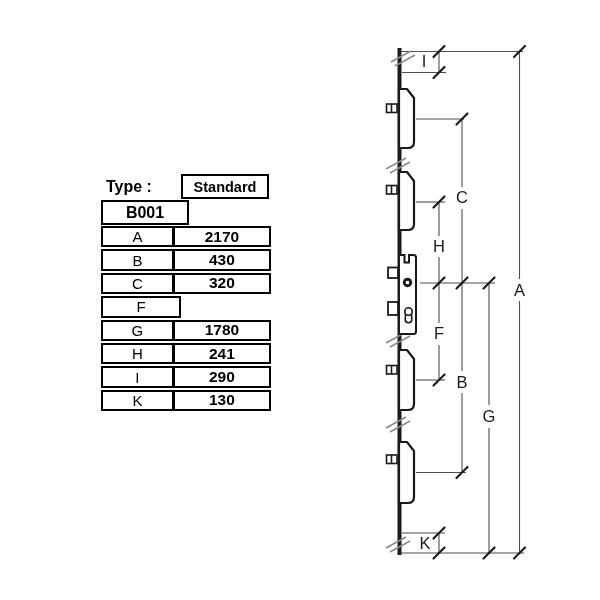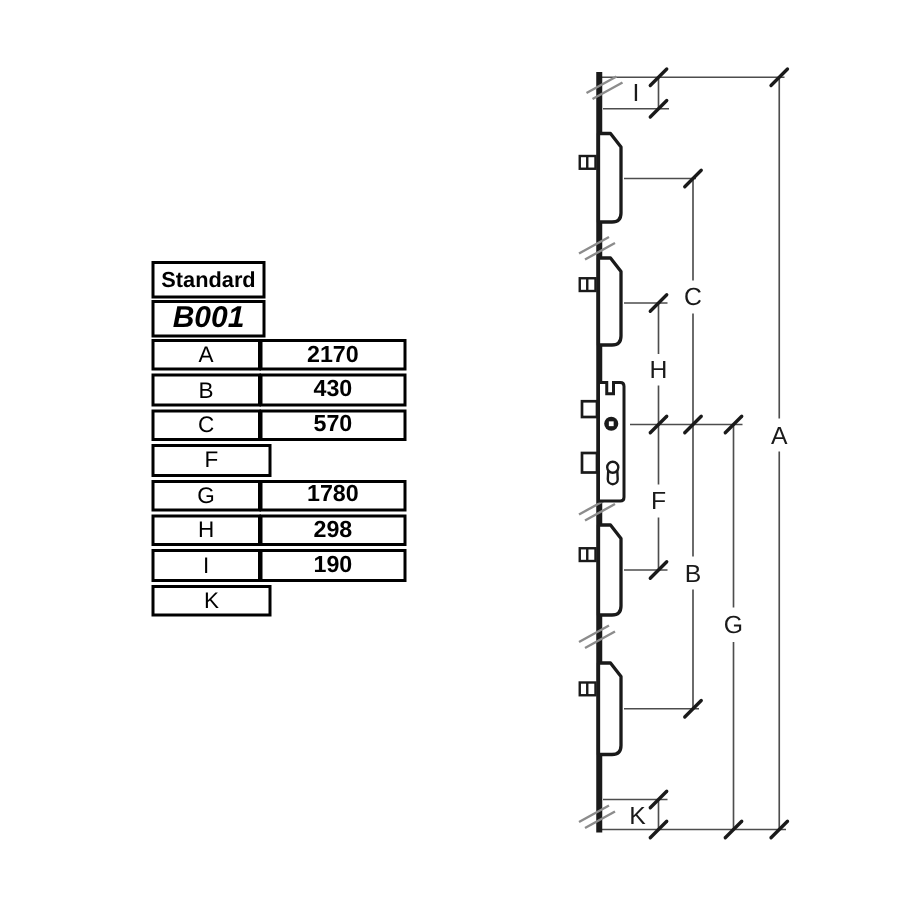--- a/index.html
+++ b/index.html
@@ -8,26 +8,26 @@
     font-family:"Liberation Sans", sans-serif; overflow:hidden;
   }
   
   .spec-table { position:absolute; left:101px; top:174px; width:170px; }
   .hrow { display:flex; height:25px; margin-bottom:1px; }
   .hlabel {
     width:80px; box-sizing:border-box; display:flex; align-items:center;
     padding-left:5px; font-weight:bold; font-size:16px; color:#000;
   }
   .hval {
-    width:76px; box-sizing:border-box; border:2px solid #000;
+    width:88px; box-sizing:border-box; border:2px solid #000;
     display:flex; align-items:center; justify-content:center;
     font-weight:bold; color:#000;
   }
   .hval.standard { font-size:14.5px; }
-  .hval.model { font-size:20px;font-style:italic; }
+  .hval.model { font-size:16px; }
   .drow { display:flex; height:21.4px; margin-bottom:2px; }
   .dkey {
     width:80px; box-sizing:border-box; border:2px solid #000;
     display:flex; align-items:center; justify-content:center;
     font-size:15px; color:#000;
   }
   .dval {
     width:108px; box-sizing:border-box; border:2px solid #000; margin-left:-1px;
     display:flex; align-items:center; justify-content:center;
     font-size:15.5px; font-weight:bold; color:#000;
@@ -39,54 +39,56 @@
     fill:#1a1a1a; text-anchor:middle;
   }
 </style>
 </head>
 <body>
 
 <div class="canvas">
 
   <div class="spec-table">
     <div class="hrow">
+      <div class="hlabel">Type :</div>
       <div class="hval standard">Standard</div>
     </div>
     <div class="hrow">
       <div class="hval model">B001</div>
     </div>
     <div class="drow">
       <div class="dkey">A</div>
       <div class="dval">2170</div>
     </div>
     <div class="drow">
       <div class="dkey">B</div>
       <div class="dval">430</div>
     </div>
     <div class="drow">
       <div class="dkey">C</div>
-      <div class="dval">570</div>
+      <div class="dval">320</div>
     </div>
     <div class="drow">
       <div class="dkey">F</div>
     </div>
     <div class="drow">
       <div class="dkey">G</div>
       <div class="dval">1780</div>
     </div>
     <div class="drow">
       <div class="dkey">H</div>
-      <div class="dval">298</div>
+      <div class="dval">241</div>
     </div>
     <div class="drow">
       <div class="dkey">I</div>
-      <div class="dval">190</div>
+      <div class="dval">290</div>
     </div>
     <div class="drow">
       <div class="dkey">K</div>
+      <div class="dval">130</div>
     </div>
   </div>
 
   <svg class="drawing" width="600" height="600" viewBox="0 0 600 600">
 
     <g fill="none" stroke-width="1.1" stroke="#4d4d4d">
 
       <line x1="401" y1="51.5" x2="523" y2="51.5"></line>
       <line x1="402" y1="72.5" x2="446" y2="72.5"></line>
       <line x1="416" y1="119" x2="464" y2="119"></line>

